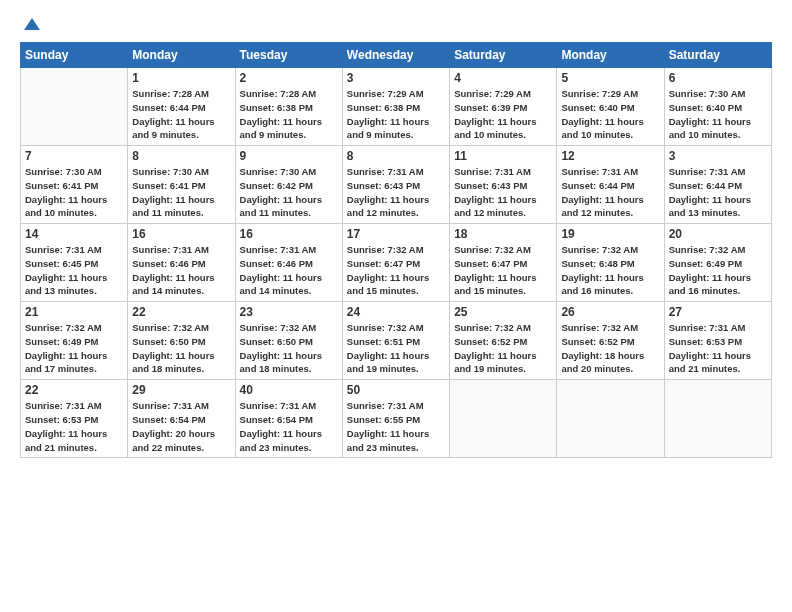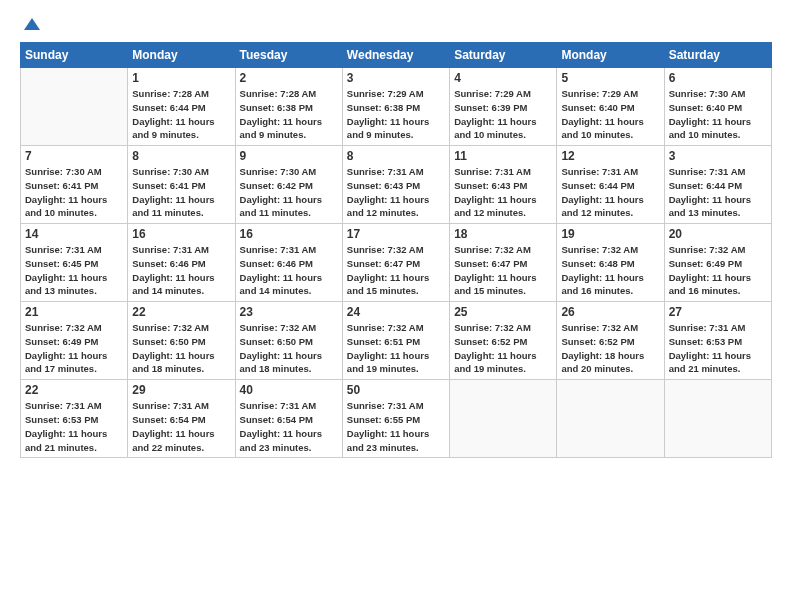--- a/index.html
+++ b/index.html
@@ -219,21 +219,21 @@
             <div class="day-info"><span>Sunrise: 7:31 AM</span><br><span>Sunset: 6:53 PM</span><br><span>Daylight: 11 hours and 21 minutes.</span></div>
           </td>
         </tr>
         <tr>
           <td>
             <span class="day-num">22</span>
             <div class="day-info"><span>Sunrise: 7:31 AM</span><br><span>Sunset: 6:53 PM</span><br><span>Daylight: 11 hours and 21 minutes.</span></div>
           </td>
           <td>
             <span class="day-num">29</span>
-            <div class="day-info"><span>Sunrise: 7:31 AM</span><br><span>Sunset: 6:54 PM</span><br><span>Daylight: 11 hours and 22 minutes.</span></div>
+            <div class="day-info"><span>Sunrise: 7:31 AM</span><br><span>Sunset: 6:54 PM</span><br><span>Daylight: 20 hours and 22 minutes.</span></div>
           </td>
           <td>
             <span class="day-num">40</span>
             <div class="day-info"><span>Sunrise: 7:31 AM</span><br><span>Sunset: 6:54 PM</span><br><span>Daylight: 11 hours and 23 minutes.</span></div>
           </td>
           <td>
             <span class="day-num">50</span>
             <div class="day-info"><span>Sunrise: 7:31 AM</span><br><span>Sunset: 6:55 PM</span><br><span>Daylight: 11 hours and 23 minutes.</span></div>
           </td>
           <td class="empty"></td>

